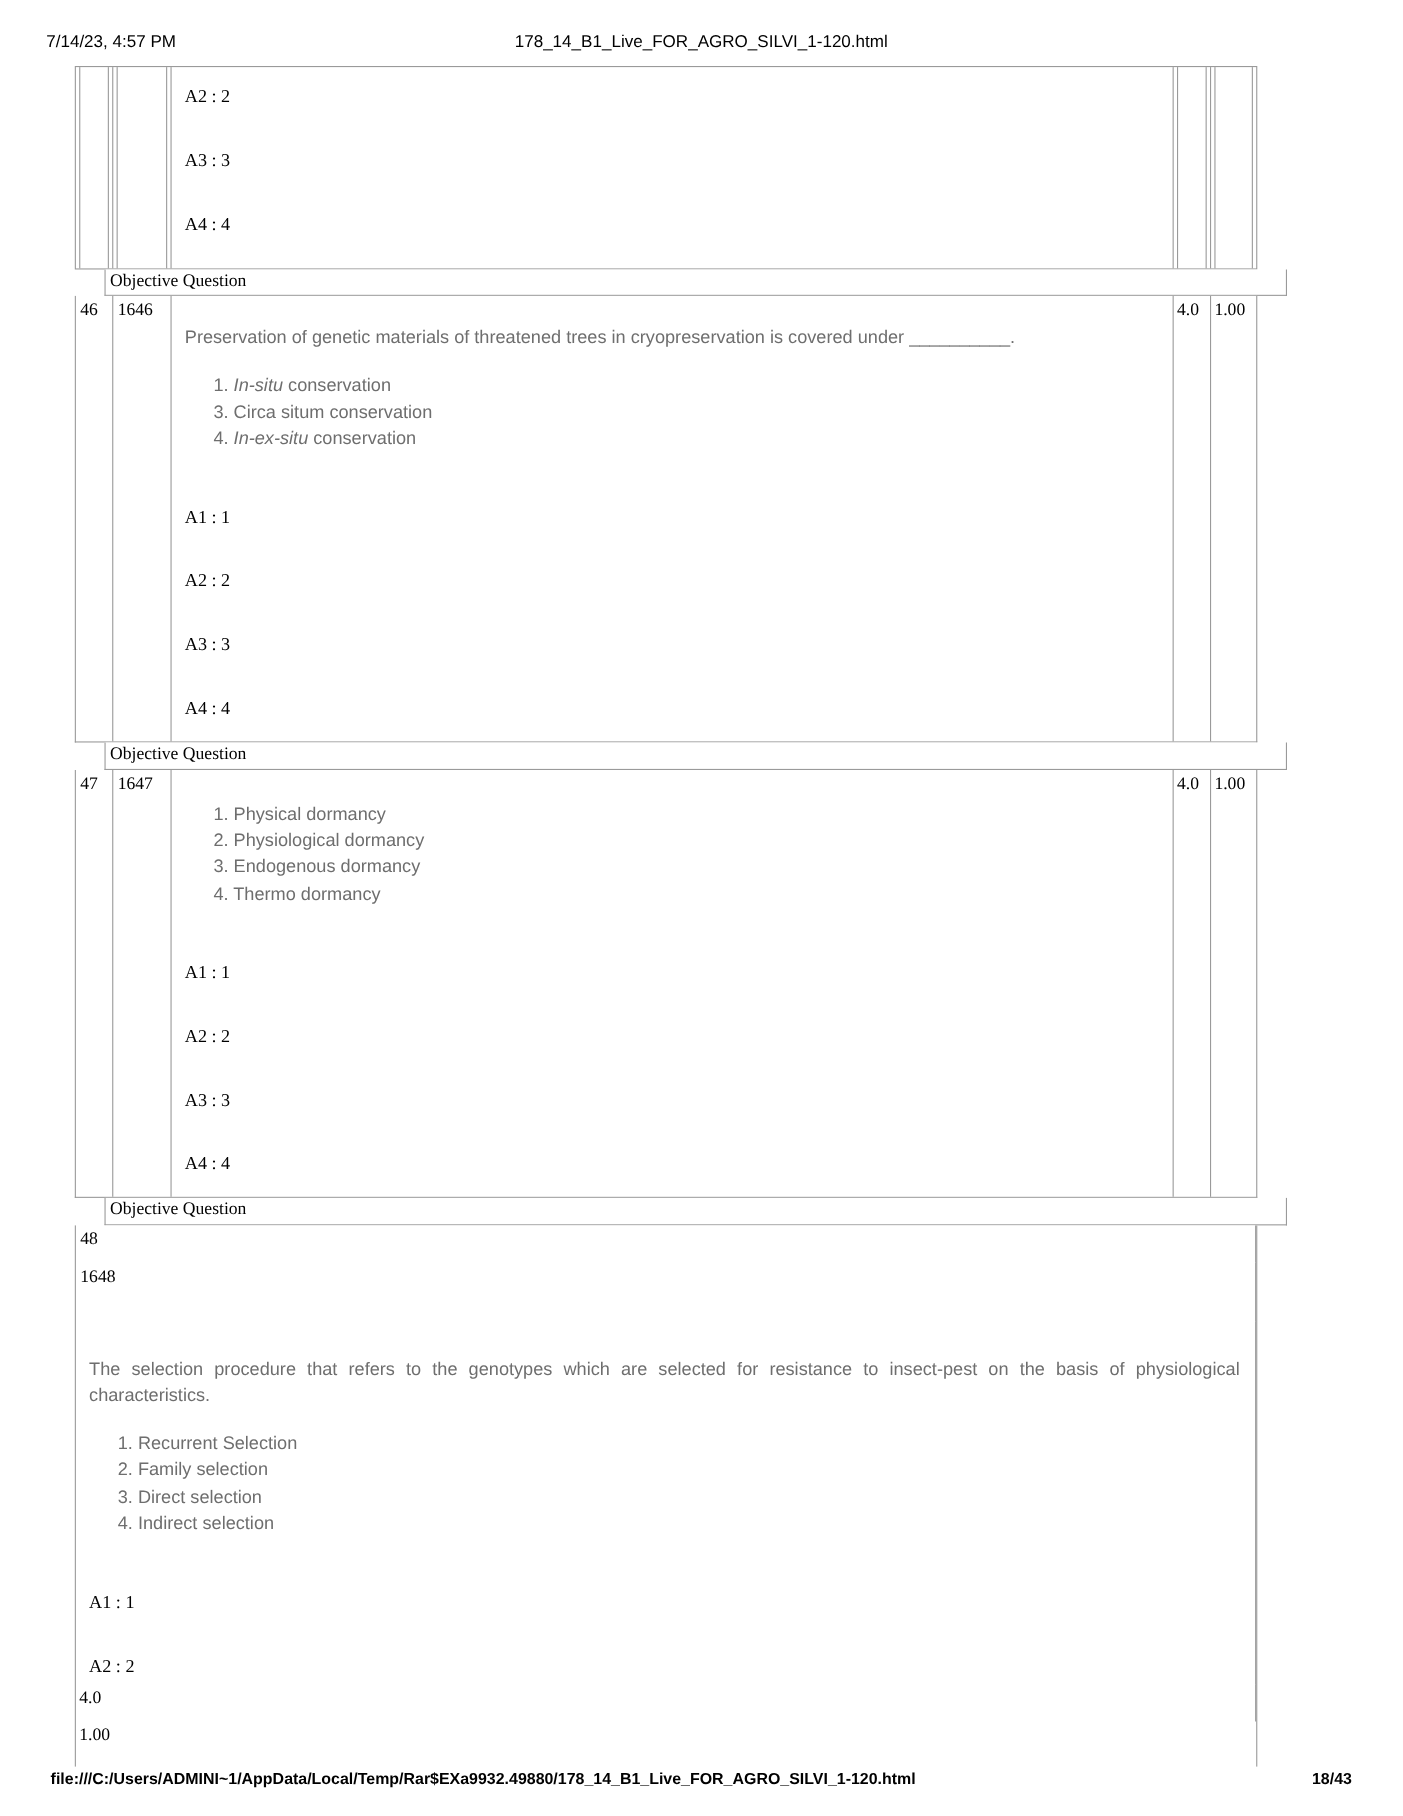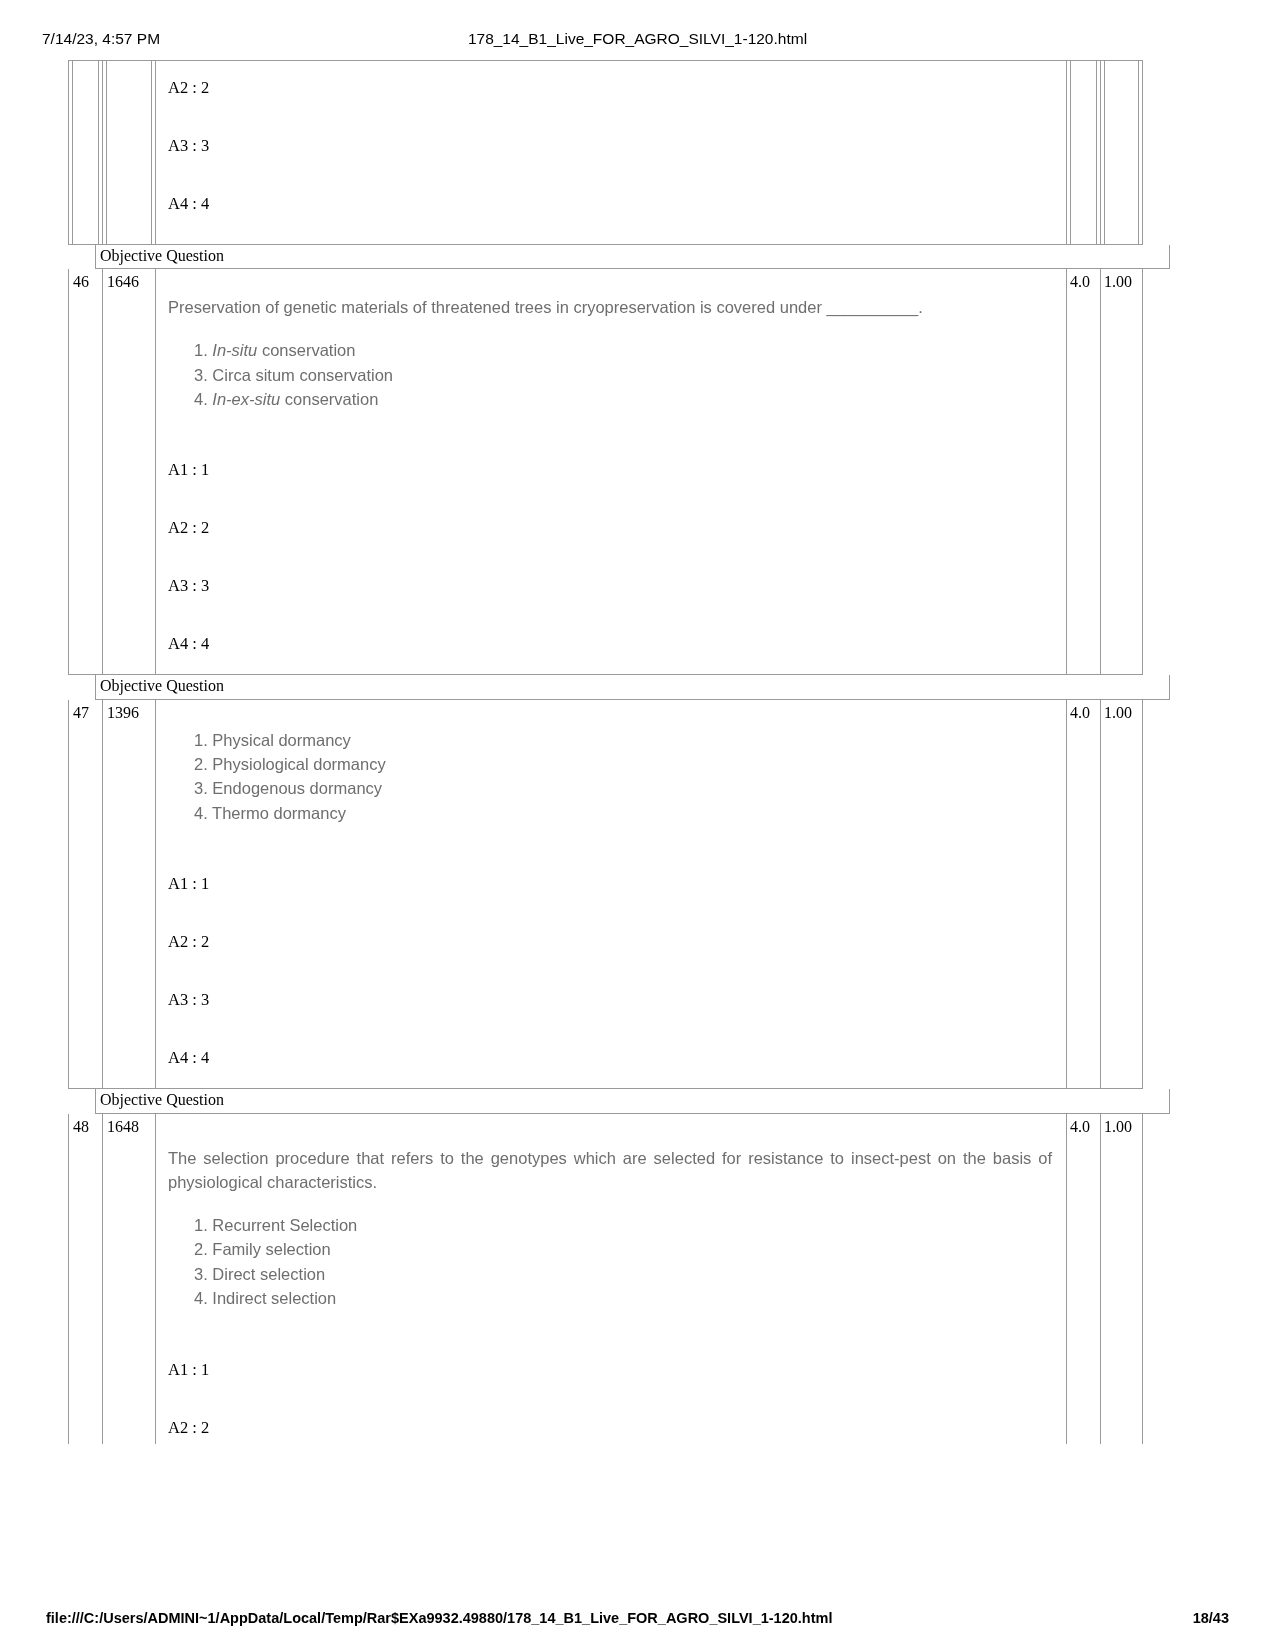--- a/index.html
+++ b/index.html
@@ -253,21 +253,21 @@
 
   <div class="section-row">
     <div class="sec-cell">Objective Question</div>
   </div>
 
   <div class="qrow">
     <div class="cell c-num">
       <div class="cnum-text">47</div>
     </div>
     <div class="cell c-id">
-      <div class="cid-text">1396</div>
+      <div class="cid-text">1647</div>
     </div>
     <div class="cell c-body">
       <div class="q-body">
         <ul class="q-options">
           <li><span>1.</span> <span>Physical dormancy</span></li>
           <li><span>2.</span> <span>Physiological dormancy</span></li>
           <li><span>3.</span> <span>Endogenous dormancy</span></li>
           <li><span>4.</span> <span>Thermo dormancy</span></li>
         </ul>
         <div class="q-answers">
@@ -283,21 +283,21 @@
     </div>
     <div class="cell c-val">
       <div class="cval-text">1.00</div>
     </div>
   </div>
 
   <div class="section-row">
     <div class="sec-cell">Objective Question</div>
   </div>
 
-  <div class="qrow" style="border-bottom:none; min-height:330px;">
+  <div class="qrow" style="border-bottom:none; min-height:330px;flex-direction:column;">
     <div class="cell c-num">
       <div class="cnum-text">48</div>
     </div>
     <div class="cell c-id">
       <div class="cid-text">1648</div>
     </div>
     <div class="cell c-body">
       <div class="q-body trunc-body">
         <p class="q-stem justify">
           <span>The selection procedure that refers to the genotypes which are selected for resistance to insect-pest on the basis of physiological characteristics.</span>

